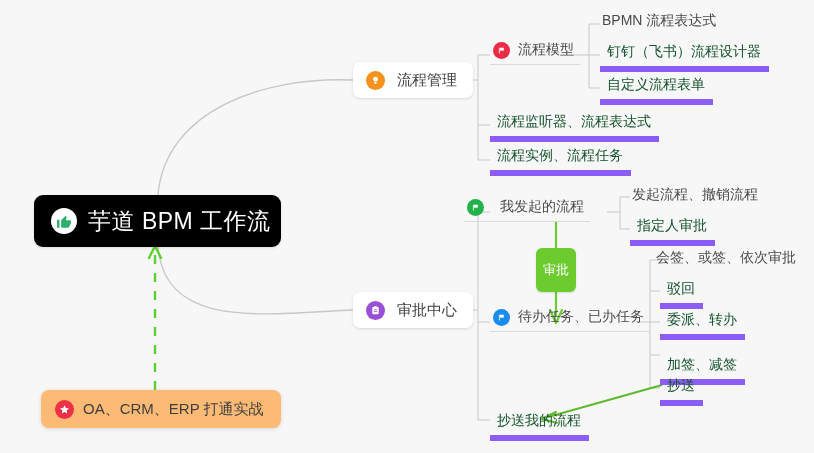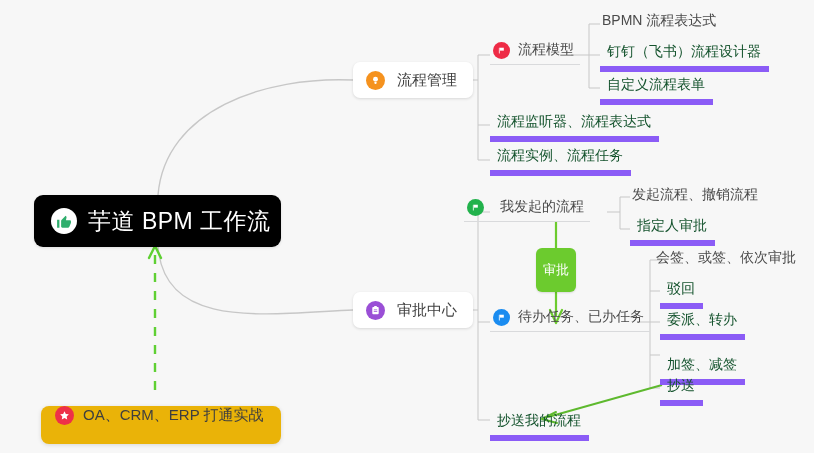--- a/index.html
+++ b/index.html
@@ -58,26 +58,27 @@
   }
   .branch-label {
     font-size: 15px;
     color: #3f3f3f;
     margin-left: 12px;
   }
 
   
   .card-node {
     position: absolute;
-    left: 41px; top: 406px;
+    left: 41px; top: 390px;
     height: 38px;
-    background: #eab308;
+    background: #fdba74;
     border-radius: 8px;
     box-shadow: 0 1px 4px rgba(0,0,0,0.13);
     display: flex;
+    align-items: center;
     padding: 0 17px 0 14px;
     box-sizing: border-box;
     white-space: nowrap;
   }
   .card-label {
     font-size: 15px;
     color: #3f3f3f;
     margin-left: 9px;
   }
 

